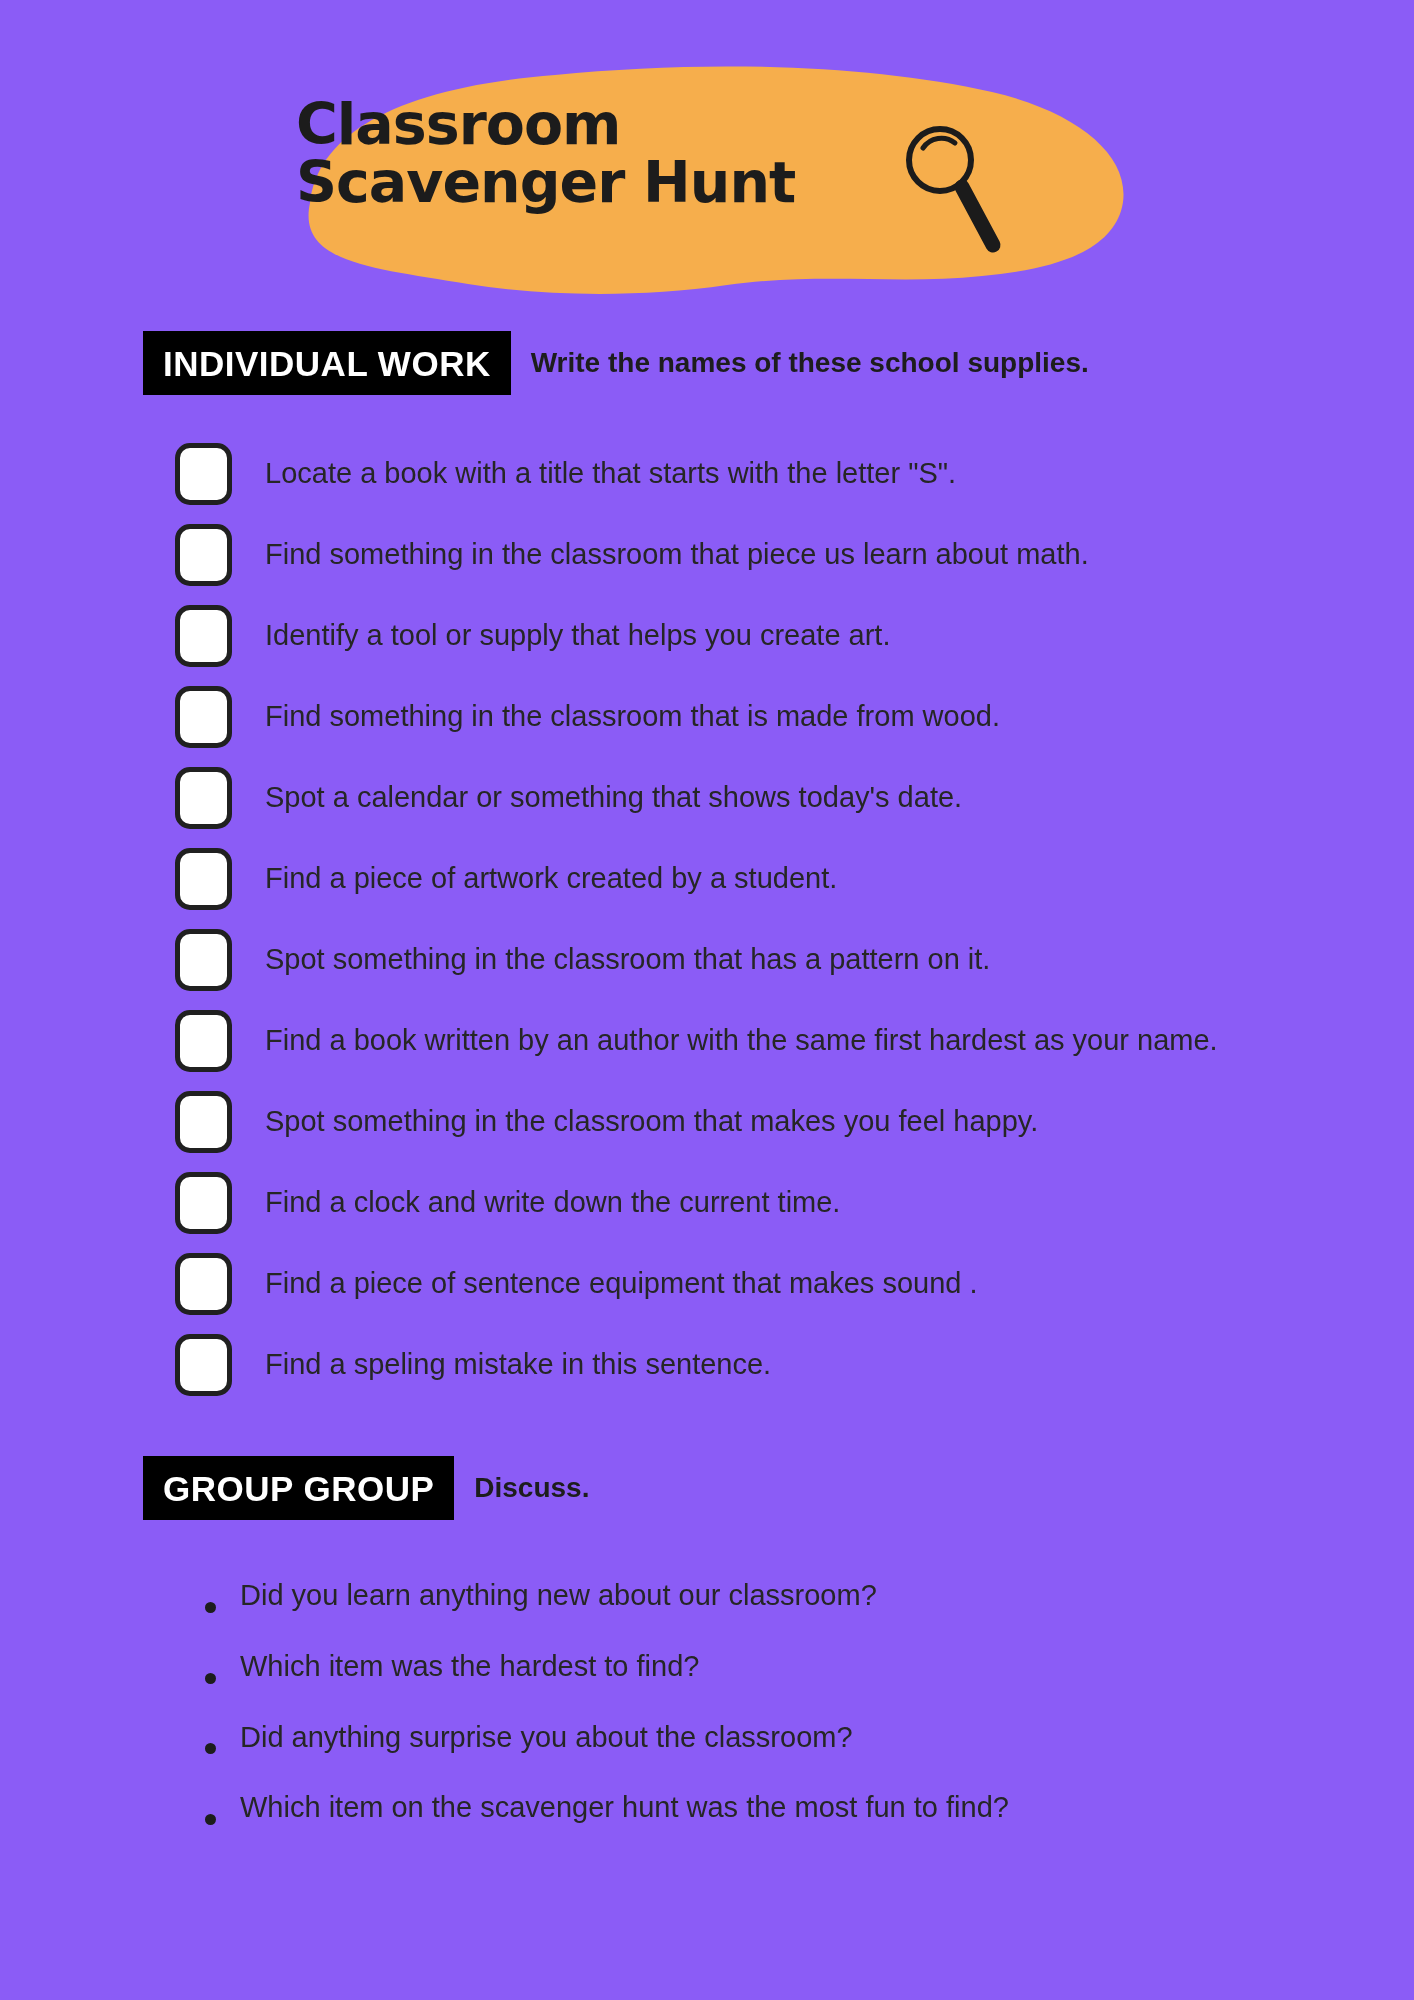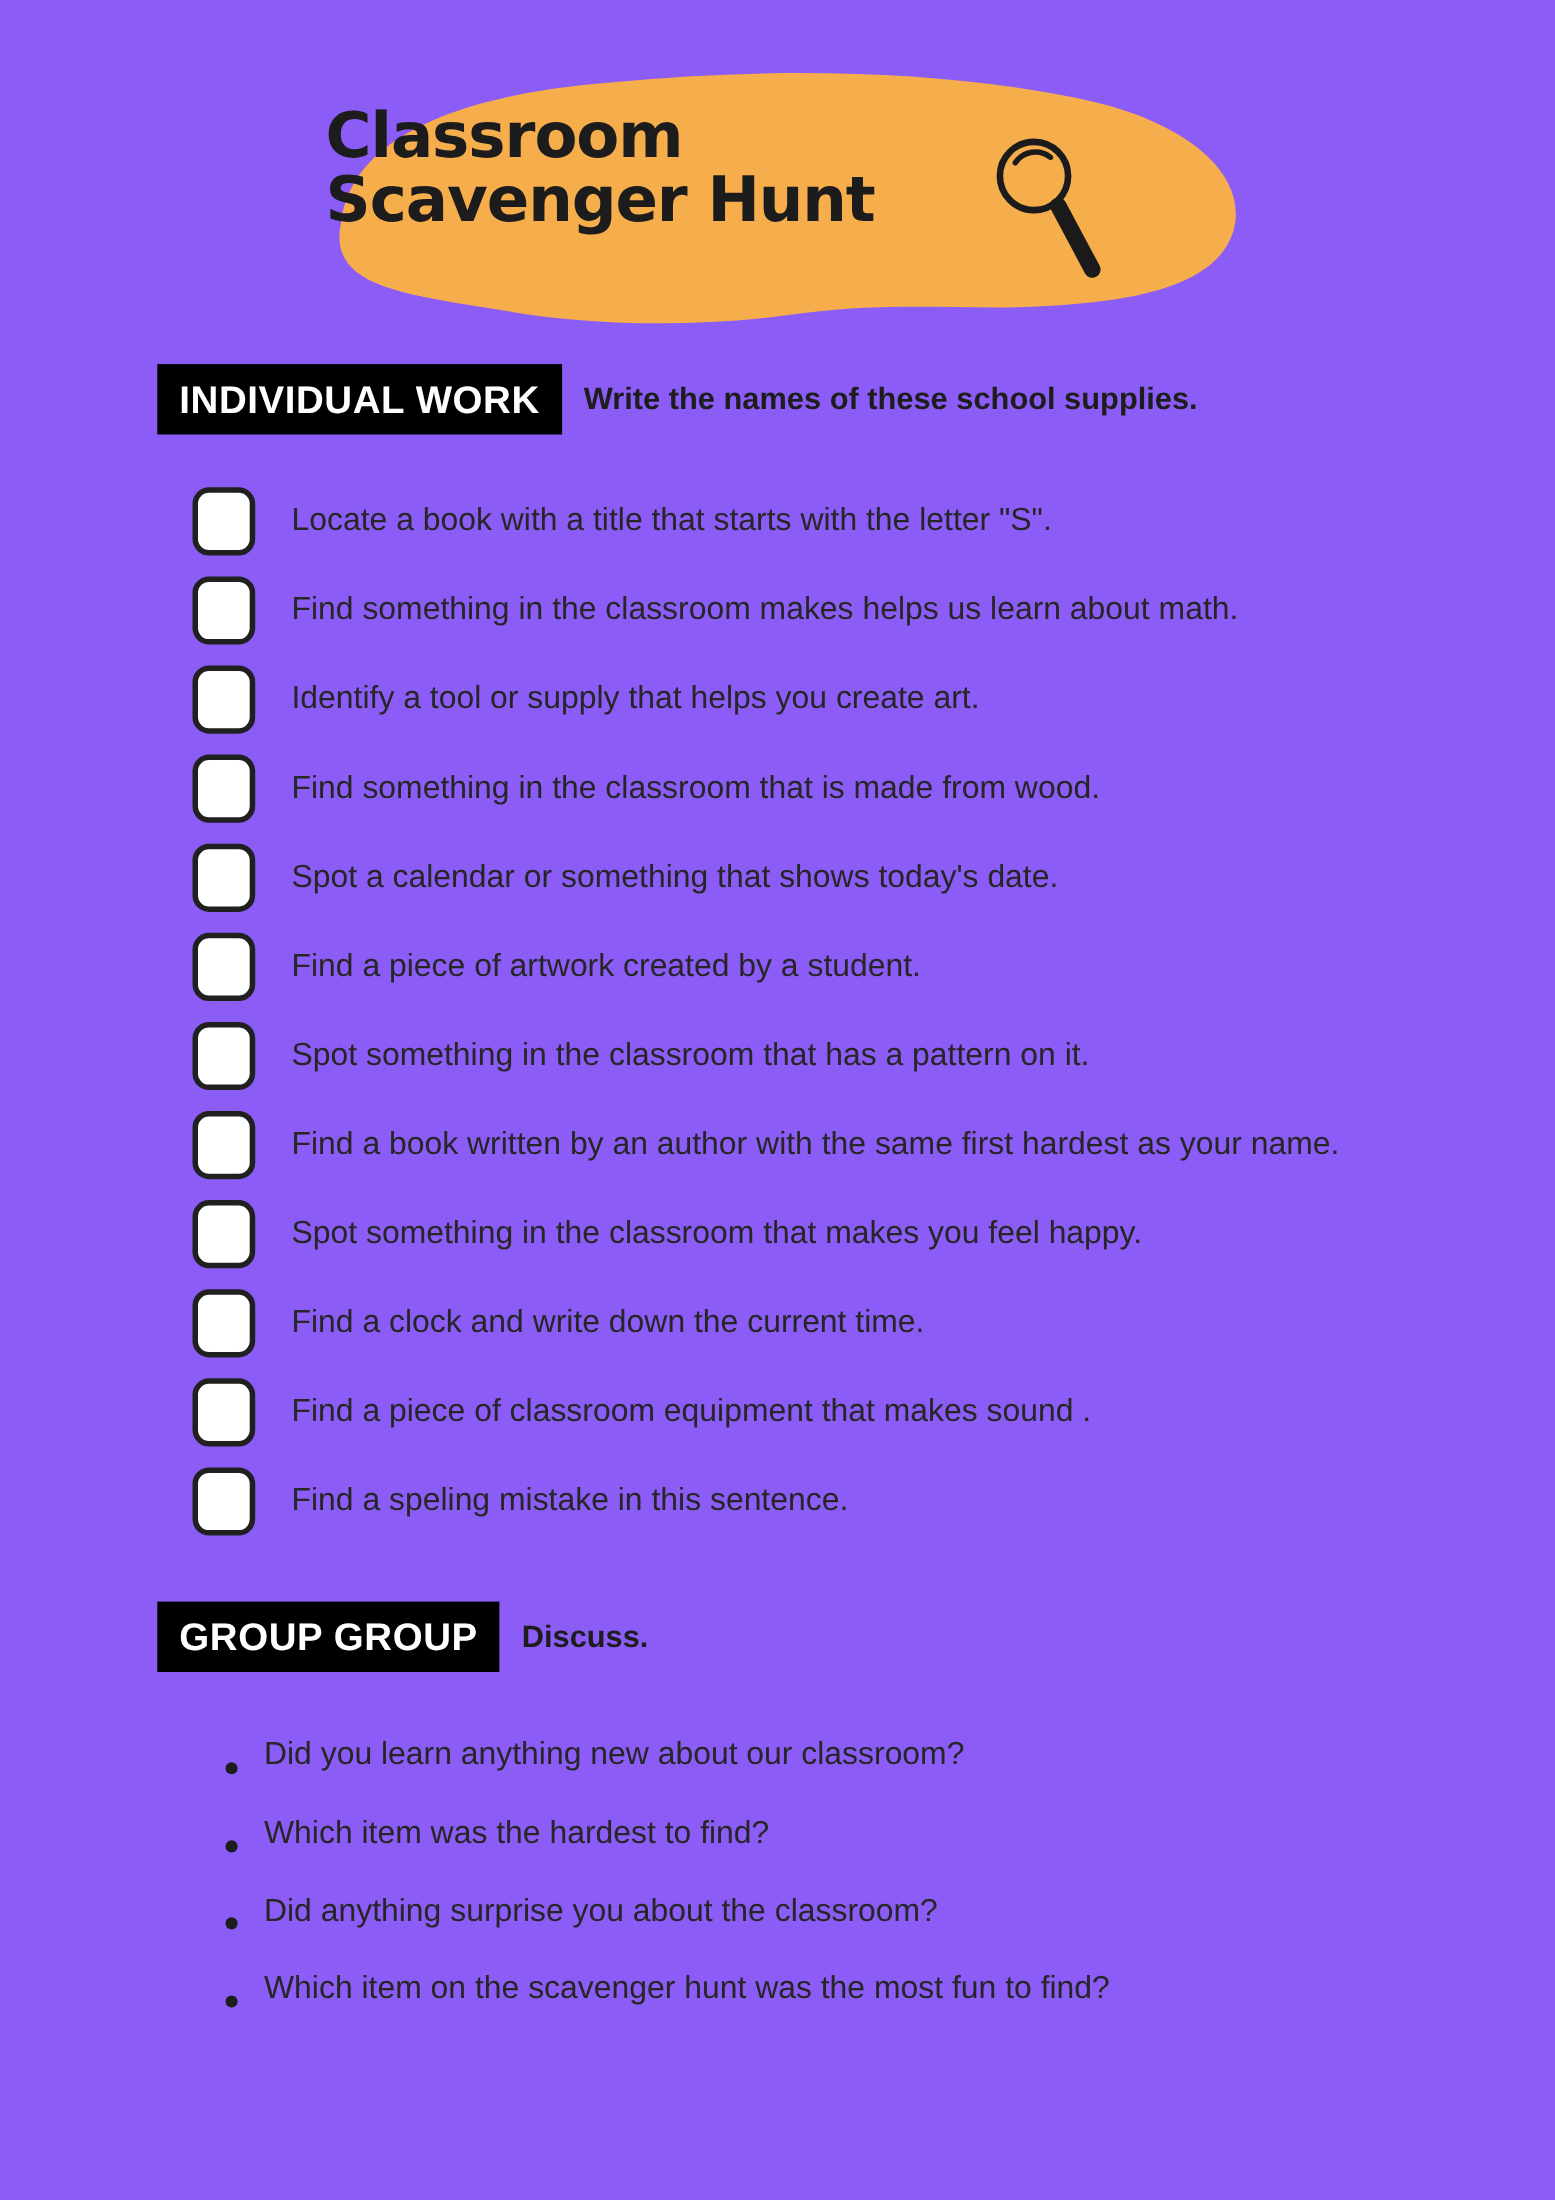--- a/index.html
+++ b/index.html
@@ -88,21 +88,21 @@
 
   <div class="checklist">
 
       <div class="check-row">
         <span class="checkbox"></span>
         <span class="check-label">Locate a book with a title that starts with the letter "S".</span>
       </div>
 
       <div class="check-row">
         <span class="checkbox"></span>
-        <span class="check-label">Find something in the classroom makes helps us learn about math.</span>
+        <span class="check-label">Find something in the classroom that piece us learn about math.</span>
       </div>
 
       <div class="check-row">
         <span class="checkbox"></span>
         <span class="check-label">Identify a tool or supply that helps you create art.</span>
       </div>
 
       <div class="check-row">
         <span class="checkbox"></span>
         <span class="check-label">Find something in the classroom that is made from wood.</span>
@@ -133,21 +133,21 @@
         <span class="check-label">Spot something in the classroom that makes you feel happy.</span>
       </div>
 
       <div class="check-row">
         <span class="checkbox"></span>
         <span class="check-label">Find a clock and write down the current time.</span>
       </div>
 
       <div class="check-row">
         <span class="checkbox"></span>
-        <span class="check-label">Find a piece of classroom equipment that makes sound .</span>
+        <span class="check-label">Find a piece of sentence equipment that makes sound .</span>
       </div>
 
       <div class="check-row">
         <span class="checkbox"></span>
         <span class="check-label">Find a speling mistake in this sentence.</span>
       </div>
     </div>
 
   <div class="section-row group">
     <span class="badge">GROUP GROUP</span>

